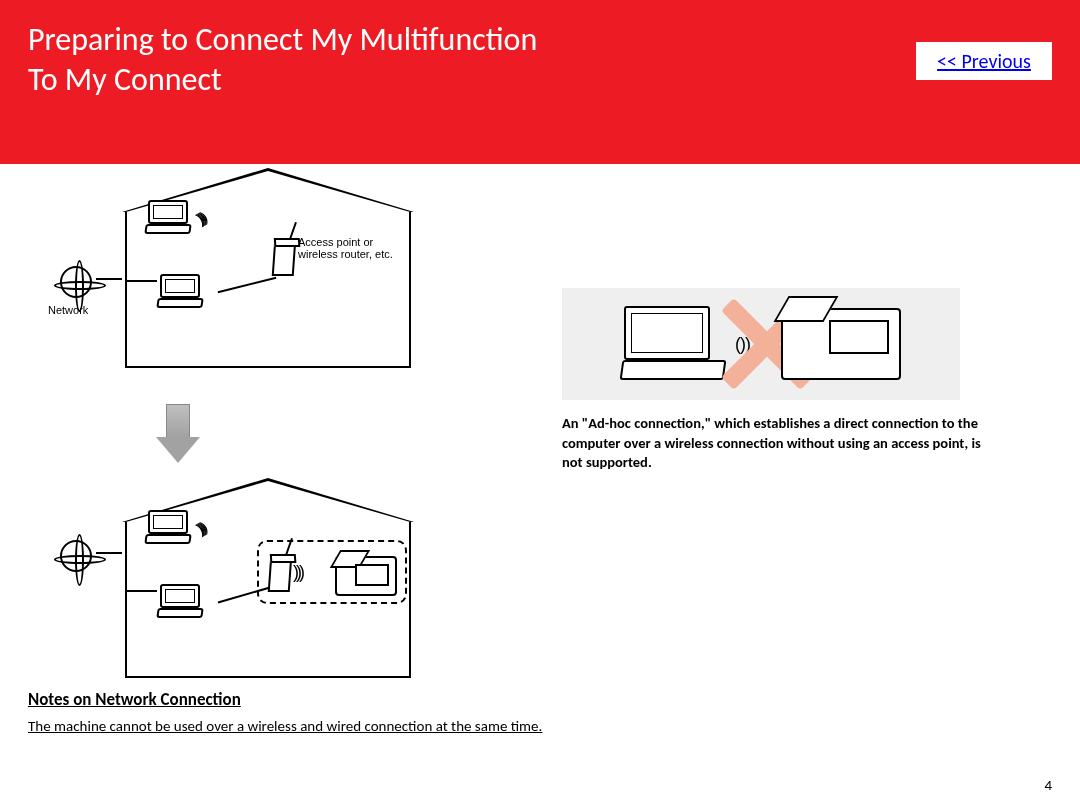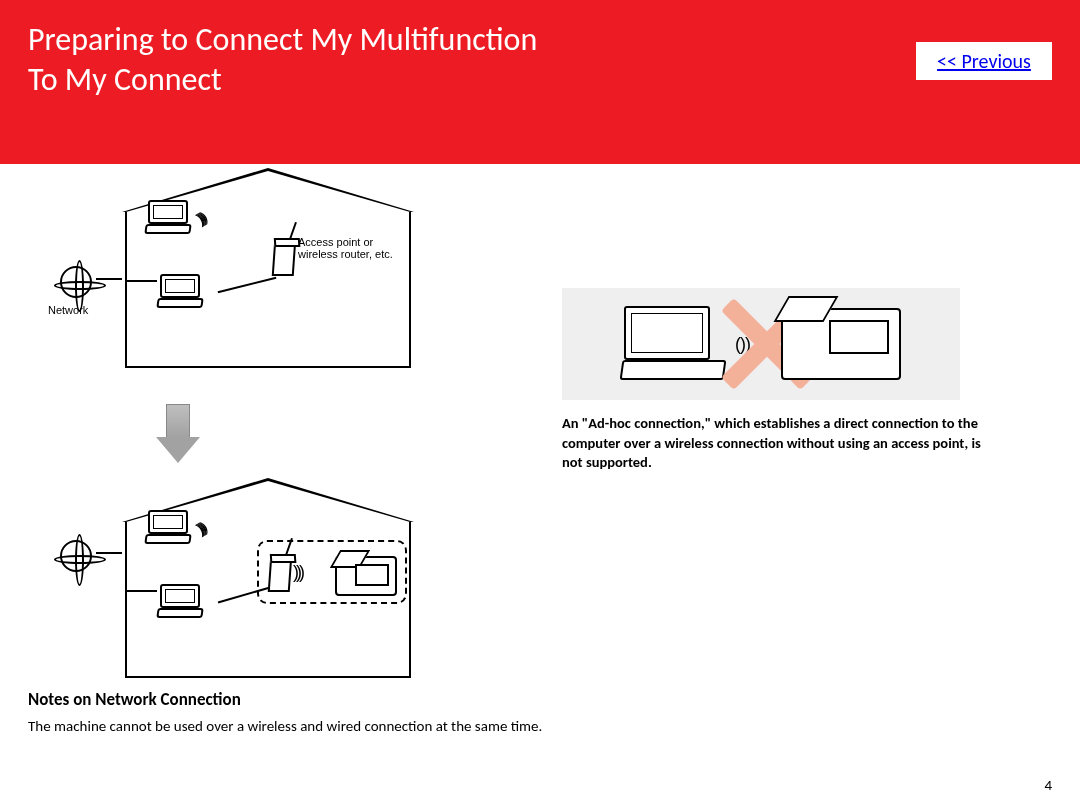--- a/index.html
+++ b/index.html
@@ -73,21 +73,21 @@
   .adhoc-printer::after { width: 56px; height: 30px; right: 10px; top: 10px; }
   .cross { position: absolute; left: 148px; top: 4px; width: 104px; height: 104px; }
   .cross::before, .cross::after {
     content: ""; position: absolute; left: 48px; top: -4px; width: 18px; height: 112px; background: #f4b19a; border-radius: 4px;
   }
   .cross::before { transform: rotate(45deg); }
   .cross::after  { transform: rotate(-45deg); }
 
   .adhoc-text { margin-top: 14px; font-size: 14.5px; font-weight: bold; line-height: 1.35; width: 420px; }
 
-  .notes { position: absolute; left: 28px; bottom: 58px; right: 44px; }
+  .notes { position: absolute; left: 28px; bottom: 58px; right: 44px; text-decoration: underline; }
   .notes h3 { font-size: 17px; font-weight: bold; margin-bottom: 6px; }
   .notes p { font-size: 15px; line-height: 1.35; margin-bottom: 16px; }
 
   .pagenum { position: absolute; right: 28px; bottom: 16px; font-size: 15px; }
 
   .cable { position: absolute; width: 2px; background: #000; }
 </style>
 </head>
 <body>
 

